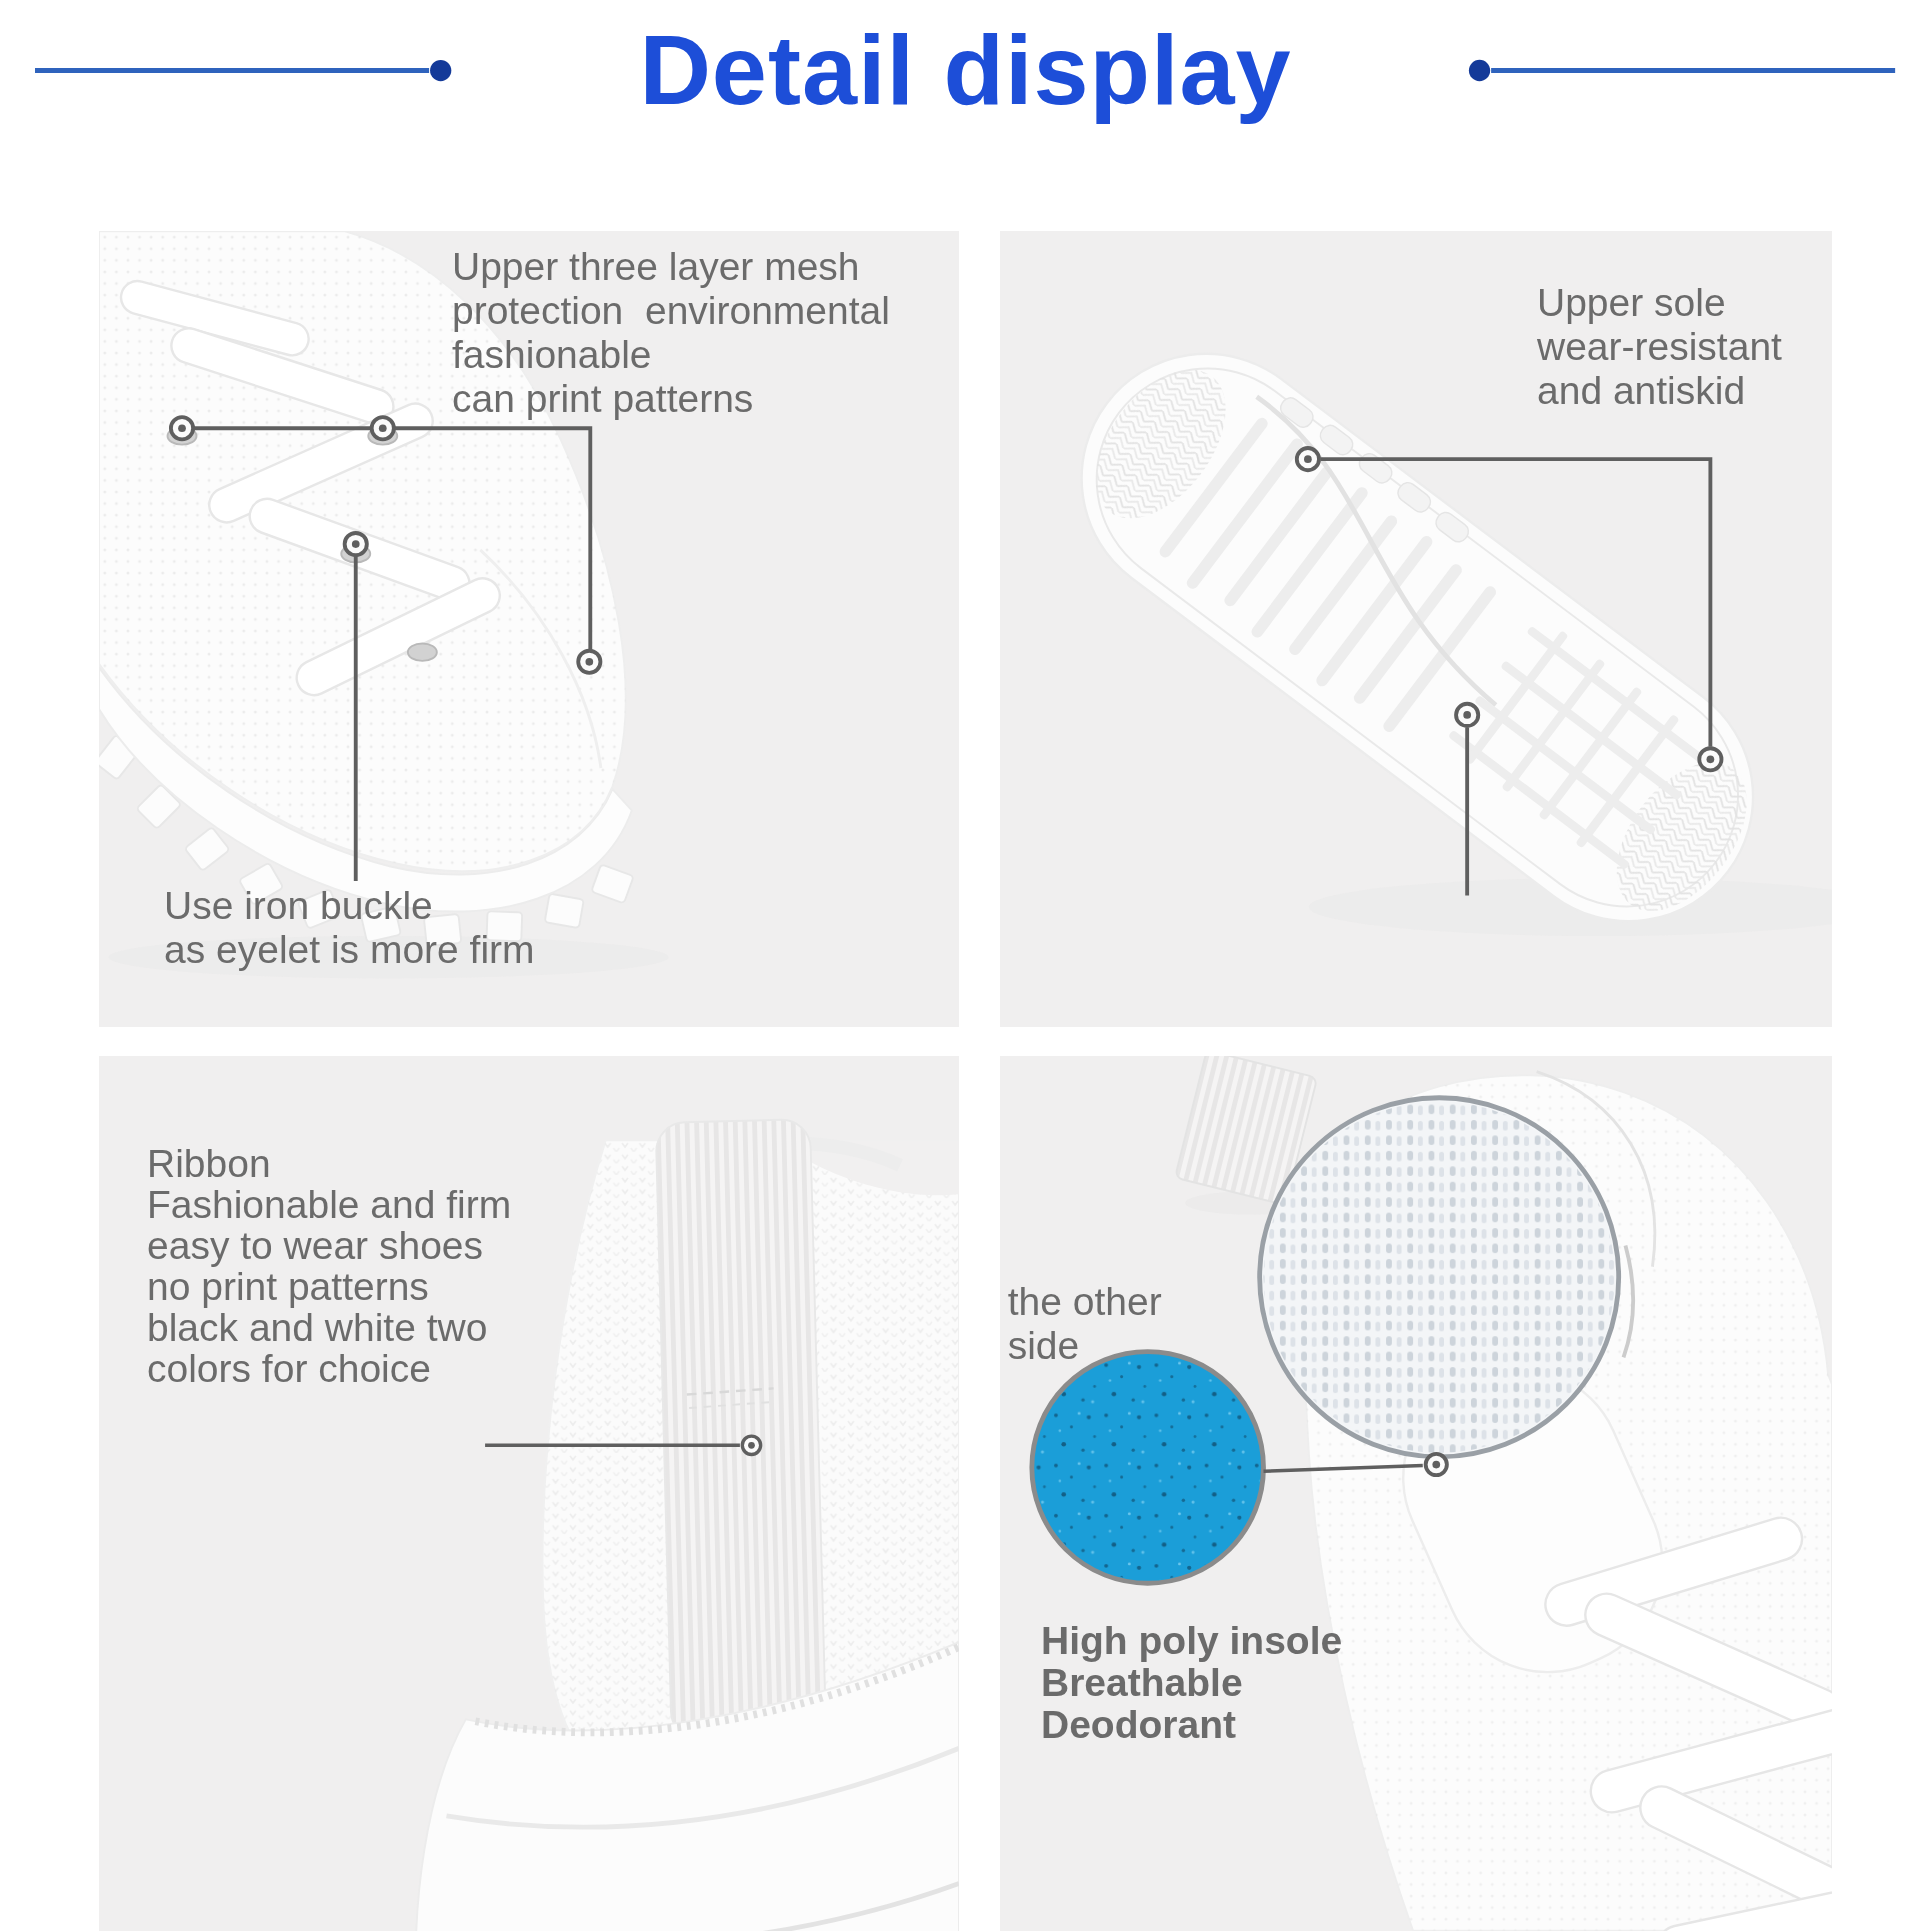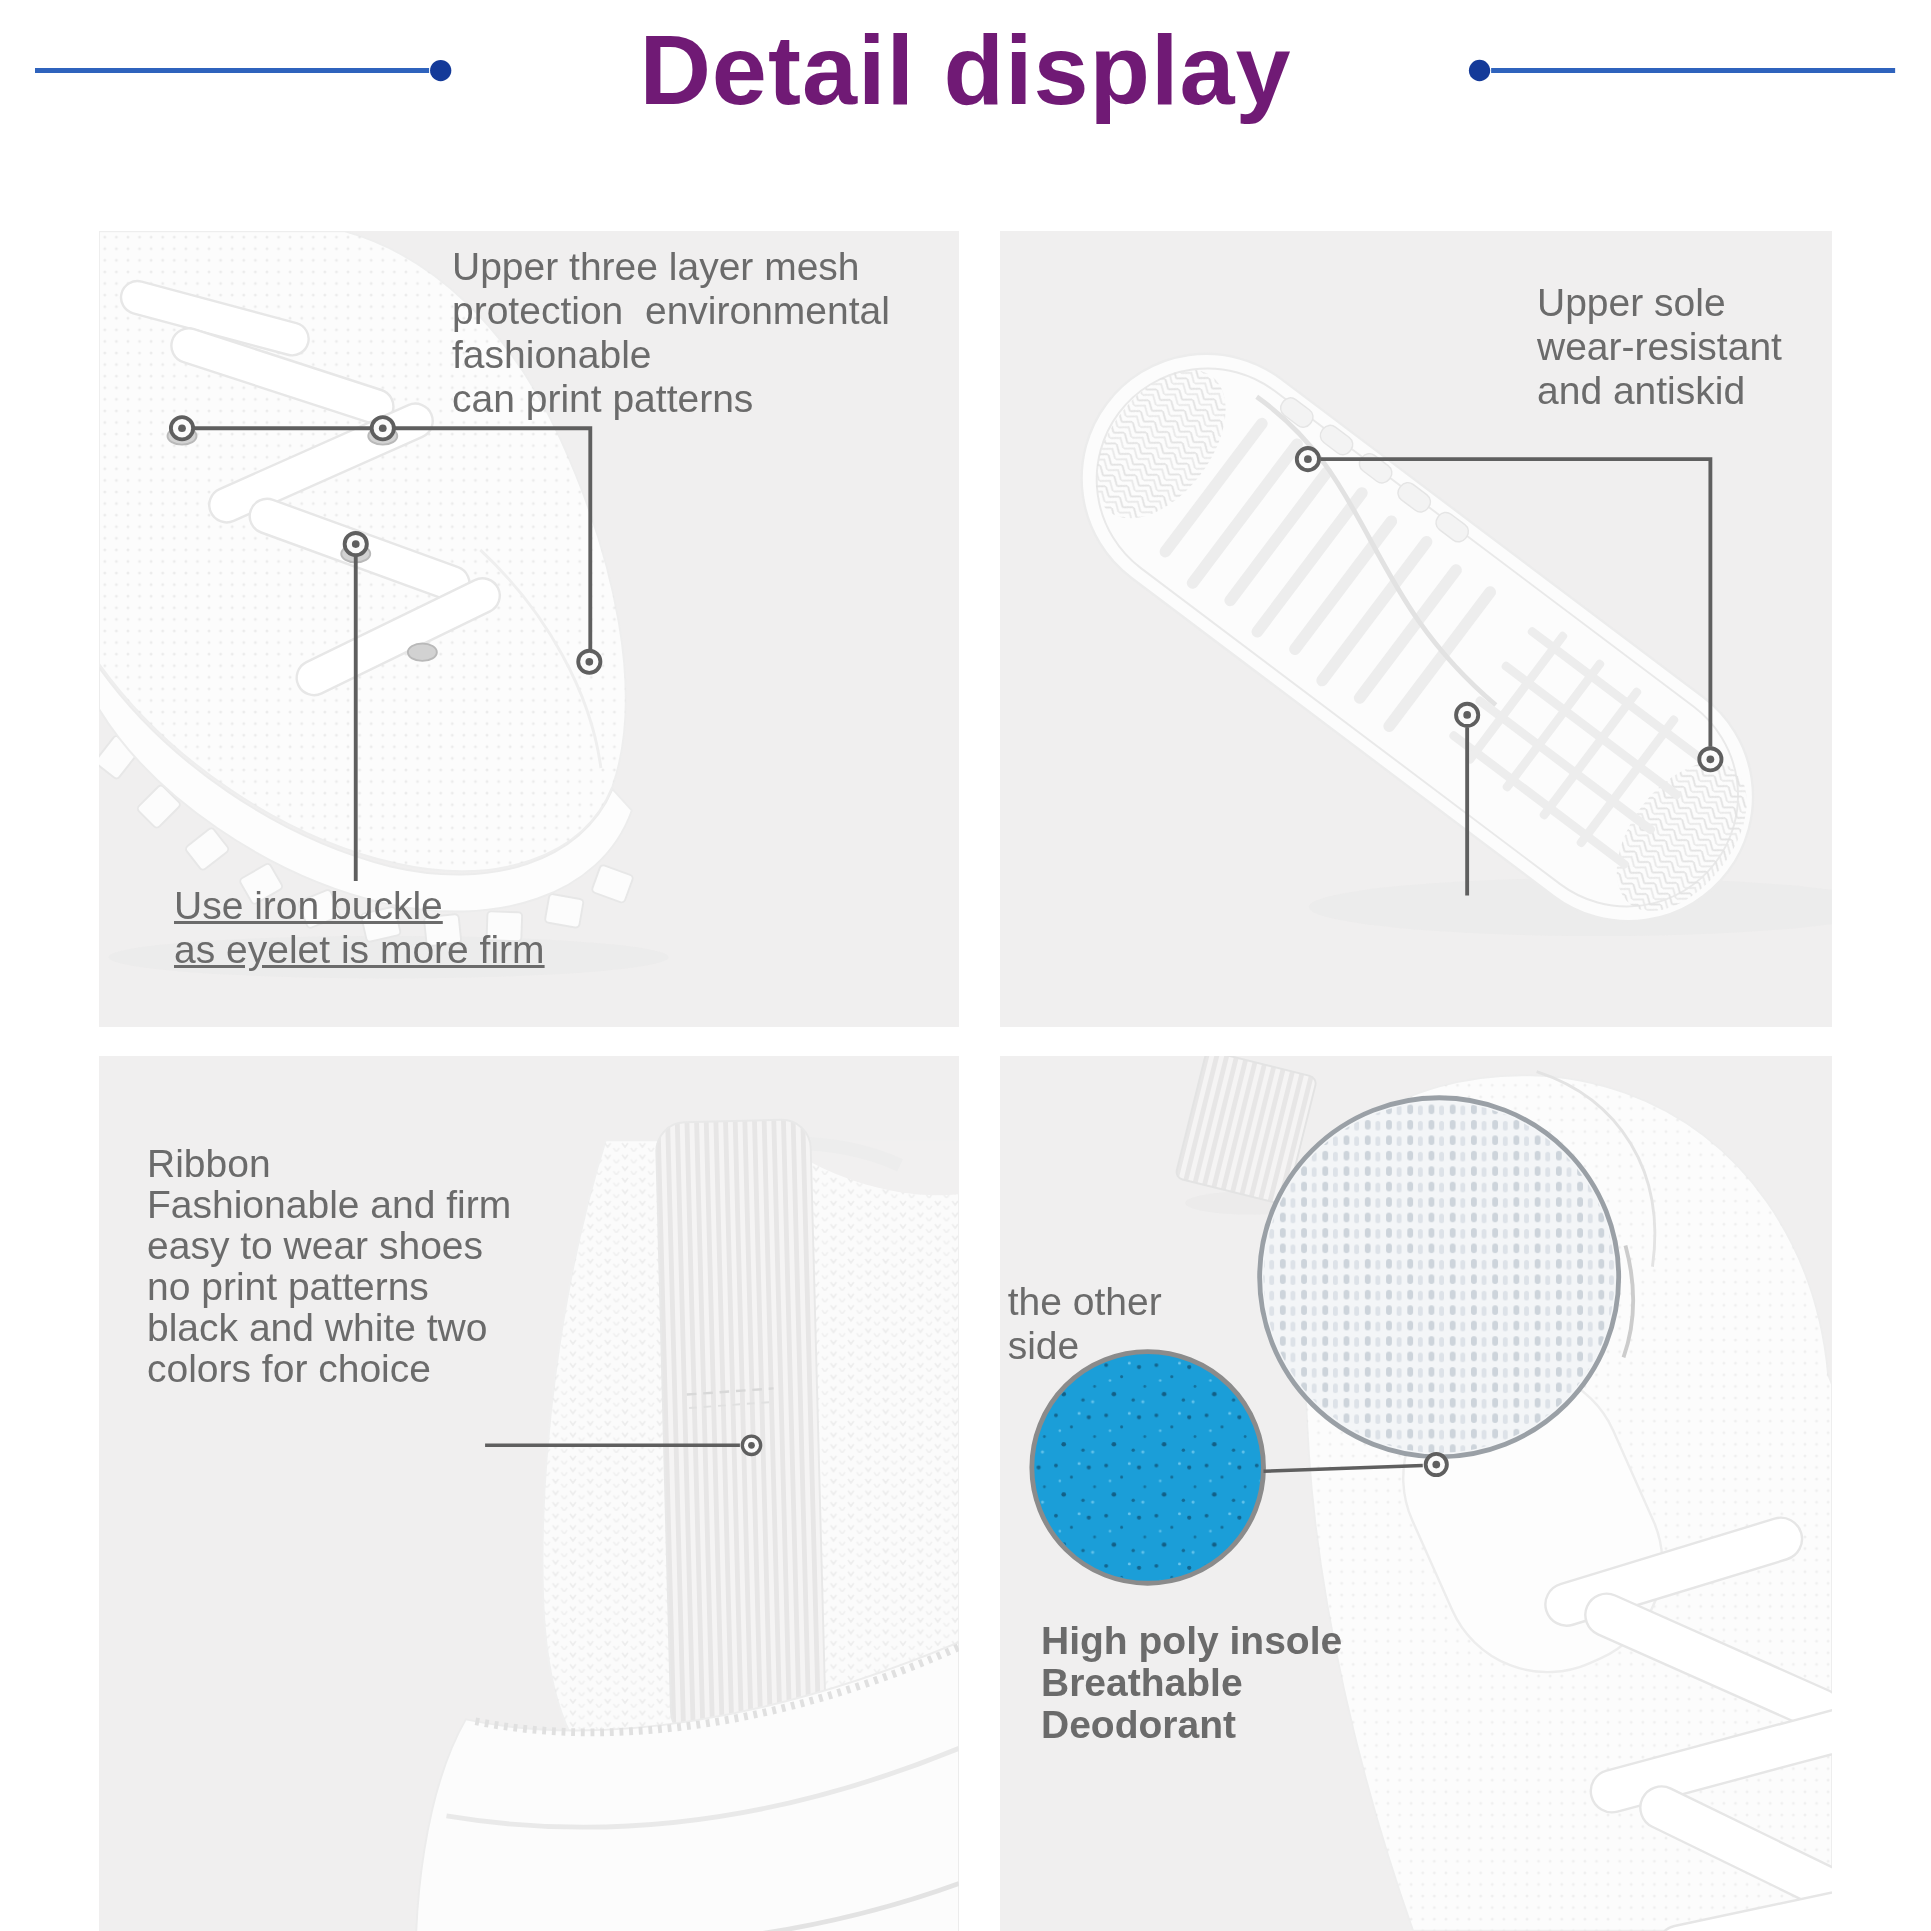--- a/index.html
+++ b/index.html
@@ -1,19 +1,19 @@
 <!DOCTYPE html>
 <html><head>
 <meta charset="utf-8">
 <style>
   html,body{margin:0;padding:0;background:#ffffff;}
   .canvas{position:relative;width:1931px;height:1931px;background:#ffffff;overflow:hidden;
           font-family:"Liberation Sans", sans-serif;}
   .page-title{position:absolute;left:0;top:3.9px;width:1931px;height:131px;line-height:131px;
-          text-align:center;font-size:99px;font-weight:700;letter-spacing:1px;color:#701a75;}
+          text-align:center;font-size:99px;font-weight:700;letter-spacing:1px;color:#1d4ed8;}
   .deco{position:absolute;}
   .panel{position:absolute;background:#f0efef;overflow:hidden;}
   .panel-tl{left:99px;top:231px;width:860px;height:796px;}
   .panel-tr{left:1000px;top:231px;width:832px;height:796px;}
   .panel-bl{left:99px;top:1056px;width:860px;height:1043px;}
   .panel-br{left:1000px;top:1056px;width:832px;height:875px;}
   .art{position:absolute;left:0;top:0;width:100%;height:100%;}
   .note{position:absolute;color:#6b6b6b;font-size:39px;line-height:44px;white-space:pre-wrap;}
   .note.tight{line-height:41px;}
   .note.mid{line-height:42px;font-weight:bold;}
@@ -128,21 +128,21 @@
           <circle cx="508" cy="446" r="11.5" fill="#fbfbfb" stroke="#5f5f5f" stroke-width="4"></circle>
             <circle cx="508" cy="446" r="4" fill="#5f5f5f"></circle>
         </g>
       </g>
     </svg>
 
     <div class="note" style="left:353px;top:13.5px;width:504px;">Upper three layer mesh
 protection  environmental
 fashionable
 can print patterns</div>
-    <div class="note" style="left:75px;top:653px;width:502px;text-decoration:underline;">Use iron buckle
+    <div class="note" style="left:65px;top:653px;width:502px;">Use iron buckle
 as eyelet is more firm</div>
   </div>
 
   <div class="panel panel-tr">
     <svg class="art" viewBox="0 0 862 824" aria-hidden="true">
       <ellipse cx="620" cy="700" rx="300" ry="30" fill="#eaeaea" opacity="0.6"></ellipse>
       <g transform="rotate(37 433 420)">
         <rect x="30" y="292" width="806" height="258" rx="129" fill="#fcfcfc" stroke="#ececec" stroke-width="2.5"></rect>
         <rect x="46" y="306" width="774" height="230" rx="115" fill="none" stroke="#e9e9e9" stroke-width="2"></rect>
         <ellipse cx="100" cy="421" rx="52" ry="88" fill="url(#herring)"></ellipse>

